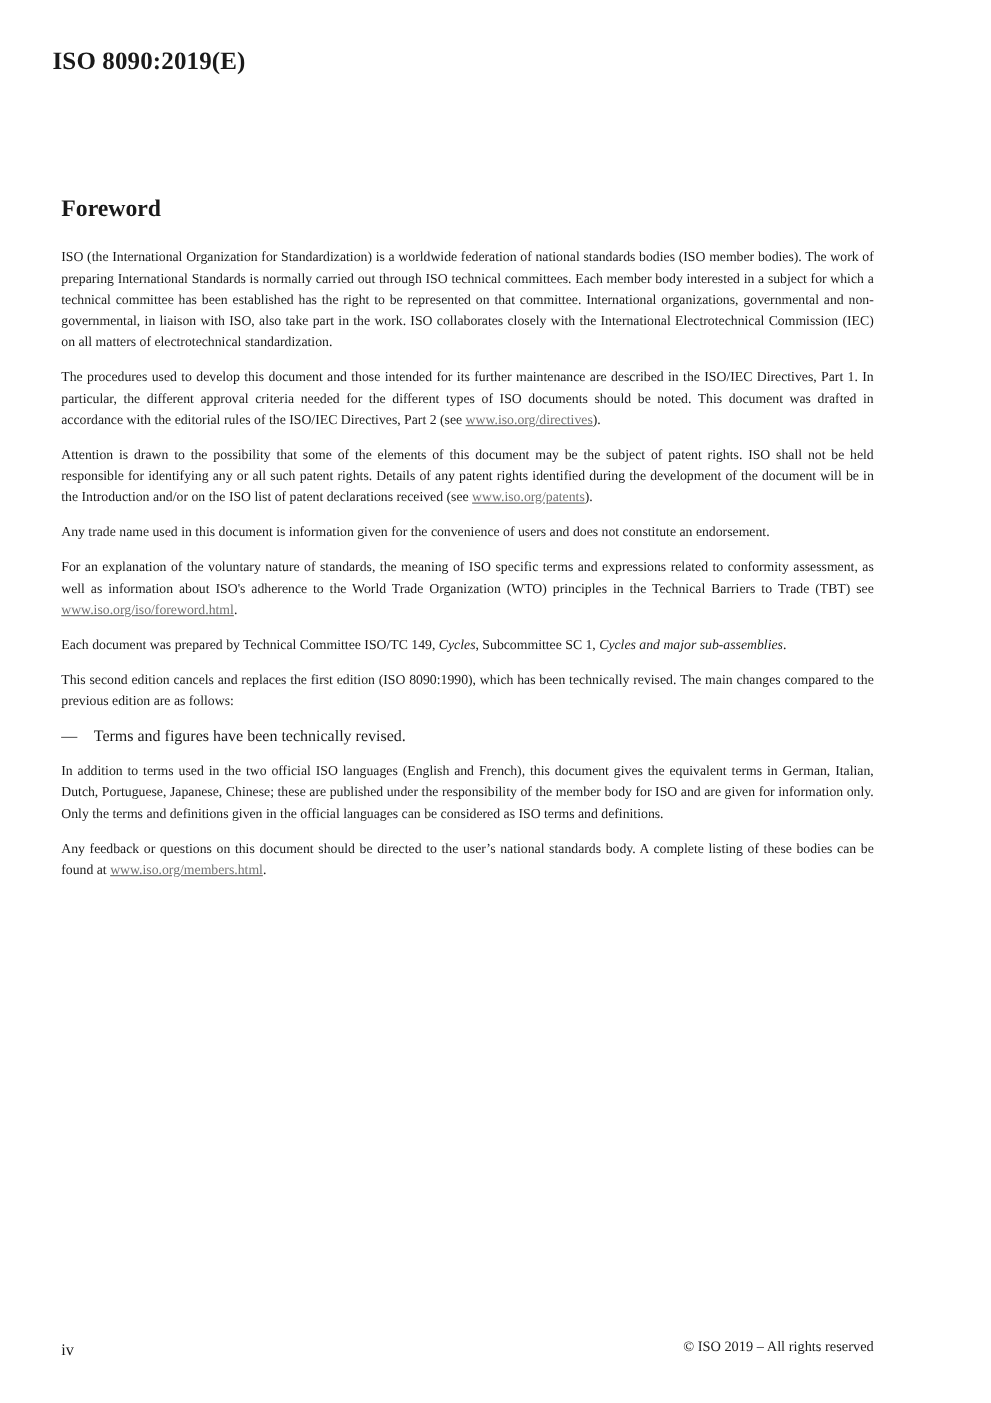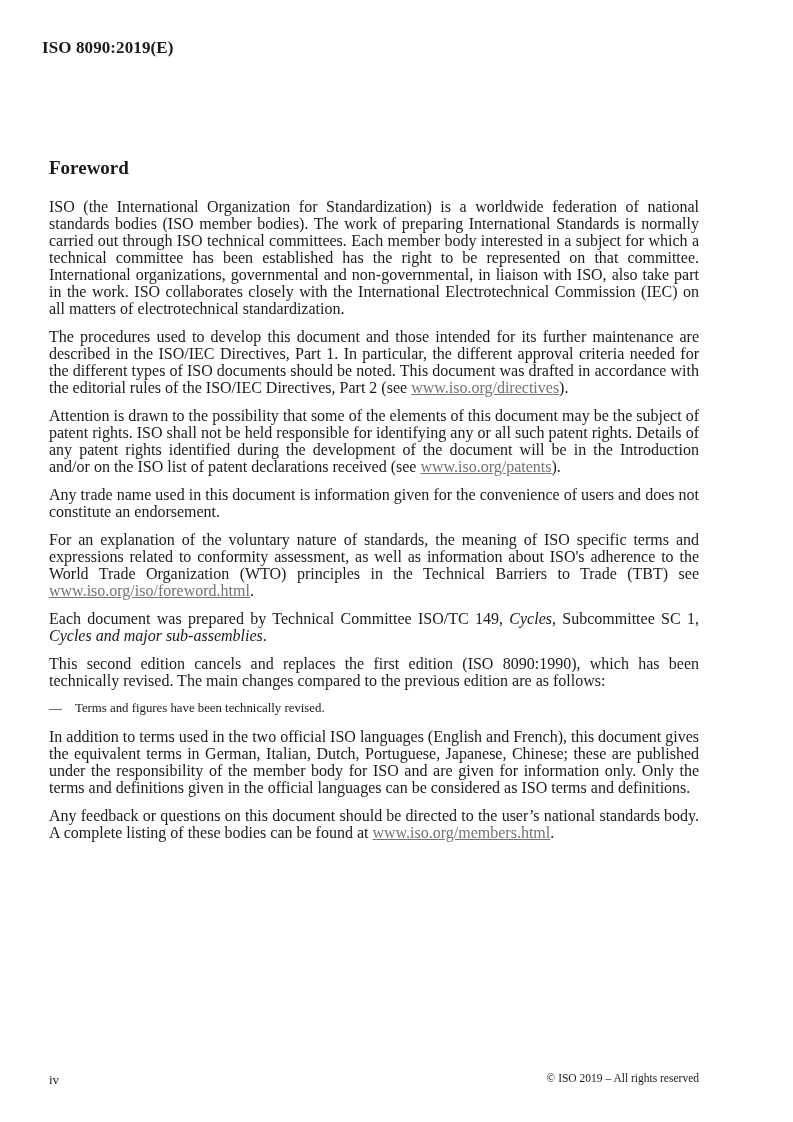--- a/index.html
+++ b/index.html
@@ -12,38 +12,38 @@
     height: 1122px;
     position: relative;
     overflow: hidden;
     font-family: "Liberation Serif", "DejaVu Serif", serif;
     color: #1a1a1a;
   }
   .page-header {
     position: absolute;
     left: 42px;
     top: 38px;
-    font-size: 17px;
+    font-size: 20px;
     font-weight: bold;
     letter-spacing: 0.1px;
   }
   .content {
     position: absolute;
     left: 49px;
     top: 156px;
     width: 650px;
   }
   .section-title {
     font-size: 19px;
     font-weight: bold;
     margin: 0 0 18px 0;
     line-height: 24px;
   }
   .para {
-    font-size: 16px;
+    font-size: 11px;
     line-height: 17px;
     text-align: justify;
     margin: 0 0 11px 0;
   }
   .para a {
     color: #737373;
     text-decoration: underline;
   }
   .para i { font-style: italic; }
   .list-item {

